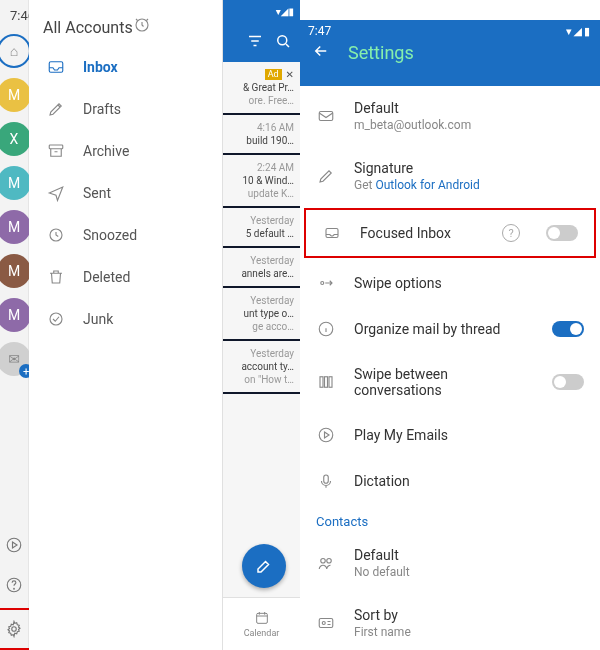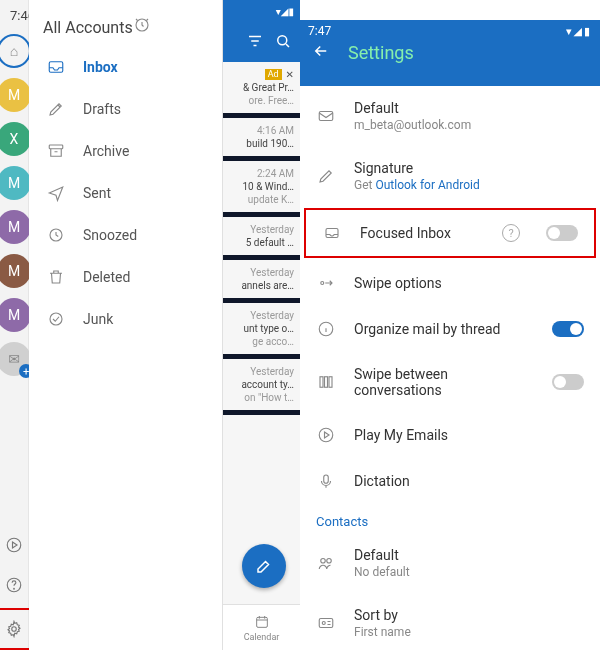--- a/index.html
+++ b/index.html
@@ -25,27 +25,27 @@
   .nav-item { display:flex; align-items:center; padding:12px 14px; color:#555; font-size:14px; }
   .nav-item .icn { width:26px; display:flex; justify-content:center; margin-right:14px; color:#888; }
   .nav-item.selected { color:#1b6ec2;font-weight:bold; }
   .nav-item.selected .icn { color:#1b6ec2; }
   .nav-item .badge { margin-left:auto; color:#555; }
 
   
   .peek { position:absolute; left:222px; top:0; width:78px; height:650px; background:#f6f6f6; border-left:1px solid #e0e0e0; overflow:hidden; font-size:11px; color:#555; }
   .peek-status { height:22px; background:#1b6ec2; color:#fff; display:flex; align-items:center; justify-content:flex-end; padding:0 6px; font-size:10px; gap:4px; }
   .peek-bar { height:40px; background:#1b6ec2; display:flex; align-items:center; justify-content:flex-end; gap:10px; padding:0 8px; color:#fff; }
-  .peek-row { padding:6px 6px; border-bottom:5px solid #0f172a; text-align:right; font-size:10px; line-height:1.3; }
+  .peek-row { padding:6px 6px; border-bottom:2px solid #0f172a; text-align:right; font-size:10px; line-height:1.3; }
   .peek-row .t { color:#999; }
   .peek-row .s { color:#444; }
   .peek .ad { display:flex; gap:4px; align-items:center; justify-content:flex-end; }
   .peek .ad-badge { background:#e0a800; color:#fff; font-size:9px; padding:0 3px; }
   .fab { position:absolute; bottom:62px; right:14px; width:44px; height:44px; border-radius:50%; background:#1b6ec2; color:#fff; display:flex; align-items:center; justify-content:center; box-shadow:0 2px 4px rgba(0,0,0,.3); }
-  .peek-bottom { position:absolute; bottom:0; left:0; right:0; height:46px; background:#fff; border-top:1px solid #e0e0e0; display:flex; align-items:center; justify-content:space-around; color:#888; font-size:9px; }
+  .peek-bottom { position:absolute; bottom:0; left:0; right:0; height:53px; background:#fff; border-top:1px solid #e0e0e0; display:flex; align-items:center; justify-content:space-around; color:#888; font-size:9px; }
 
   
   .right-screen { width:300px; height:650px; background:#fff; position:relative; }
   .rs-status { height:22px; background:#1b6ec2; color:#fff; display:flex; align-items:center; padding:0 8px; font-size:12px; justify-content:space-between;margin-top:20px; }
   .rs-status .icons { font-size:11px; letter-spacing:2px; }
   .rs-bar { height:44px; background:#1b6ec2; color:#86efac; display:flex; padding:0 12px; gap:18px; }
   .rs-bar h1 { font-size:18px; font-weight:400; }
   .set-row { display:flex; align-items:center; padding:14px 16px; gap:18px; }
   .set-row .icn { width:20px; color:#888; display:flex; justify-content:center; }
   .set-row .txt { flex:1; }

